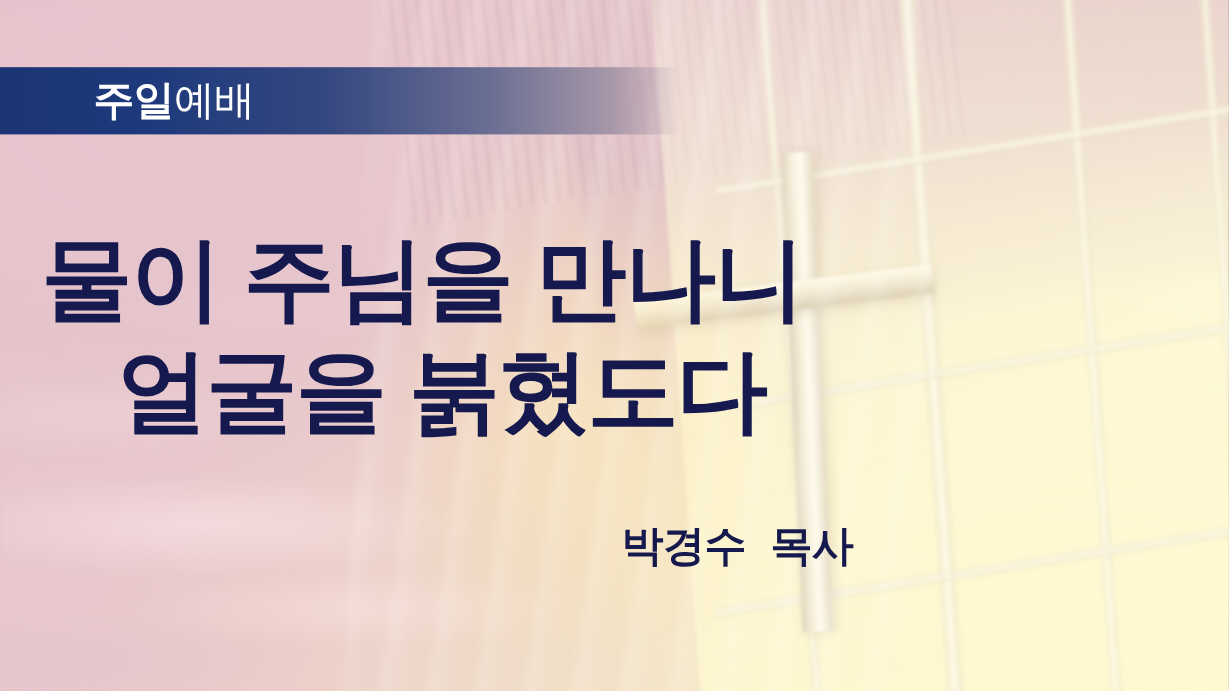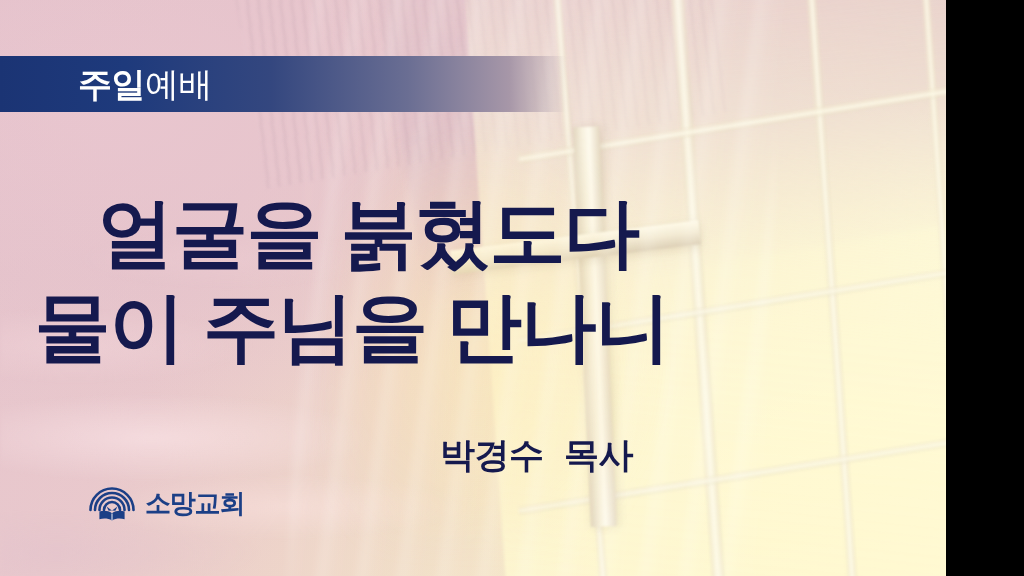--- a/index.html
+++ b/index.html
@@ -7,21 +7,21 @@
   html, body {
     width:1024px; height:576px;
     overflow:hidden;
     background:#000;
     font-family:"Liberation Sans", sans-serif;
   }
 
   
   .slide {
     position:relative;
-    width:946px; height:576px;
+    width:1024px; height:576px;
     overflow:hidden;
   }
 
   
   .bg {
     position:absolute; inset:0;
     background:
       
       radial-gradient(ellipse 60% 55% at 88% 78%, rgba(255,248,205,0.96) 0%, rgba(255,246,200,0.55) 38%, rgba(255,240,200,0.0) 72%),
       
@@ -241,37 +241,22 @@
     <div class="veil"></div>
   </div>
 
   <div class="banner">
     <div class="banner-text">
       <span class="banner-strong">주일</span><span class="banner-light">예배</span>
     </div>
   </div>
 
   <div class="title-block">
+    <div class="title-line title-line-1">물이 주님을 만나니</div>
     <div class="title-line title-line-2">얼굴을 붉혔도다</div>
-    <div class="title-line title-line-1">물이 주님을 만나니</div>
   </div>
 
   <div class="meta">
     <div class="preacher">박경수 목사</div>
   </div>
 
-  <div class="logo">
-    <svg class="logo-mark" viewBox="0 0 48 36" aria-hidden="true">
-      <g fill="none" stroke="#1b3f86" stroke-linecap="round">
-        <path d="M2.5 25 A21.5 21.5 0 0 1 45.5 25" stroke-width="2.6"></path>
-        <path d="M7.0 25 A17 17 0 0 1 41.0 25" stroke-width="2.6"></path>
-        <path d="M11.5 25 A12.5 12.5 0 0 1 36.5 25" stroke-width="2.6"></path>
-        <path d="M16.0 25 A8 8 0 0 1 32.0 25" stroke-width="2.6"></path>
-      </g>
-      <path d="M24 25.6 L18.6 21.6 L20.6 25.8 L24 25.6 Z" fill="#1b3f86"></path>
-      <path d="M24 25.6 L29.4 21.6 L27.4 25.8 L24 25.6 Z" fill="#1b3f86"></path>
-      <path d="M24 28.2 C20.4 25.6 15.6 25.4 11.4 26.4 L11.4 34.2 C15.6 33.1 20.4 33.3 24 35.4 C27.6 33.3 32.4 33.1 36.6 34.2 L36.6 26.4 C32.4 25.4 27.6 25.6 24 28.2 Z" fill="#1b3f86"></path>
-      <path d="M24 28.6 L24 35.2" stroke="#dfe3ef" stroke-width="1.1"></path>
-    </svg>
-    <span class="logo-name">소망교회</span>
-  </div>
 
 </div>
 
 </body></html>

